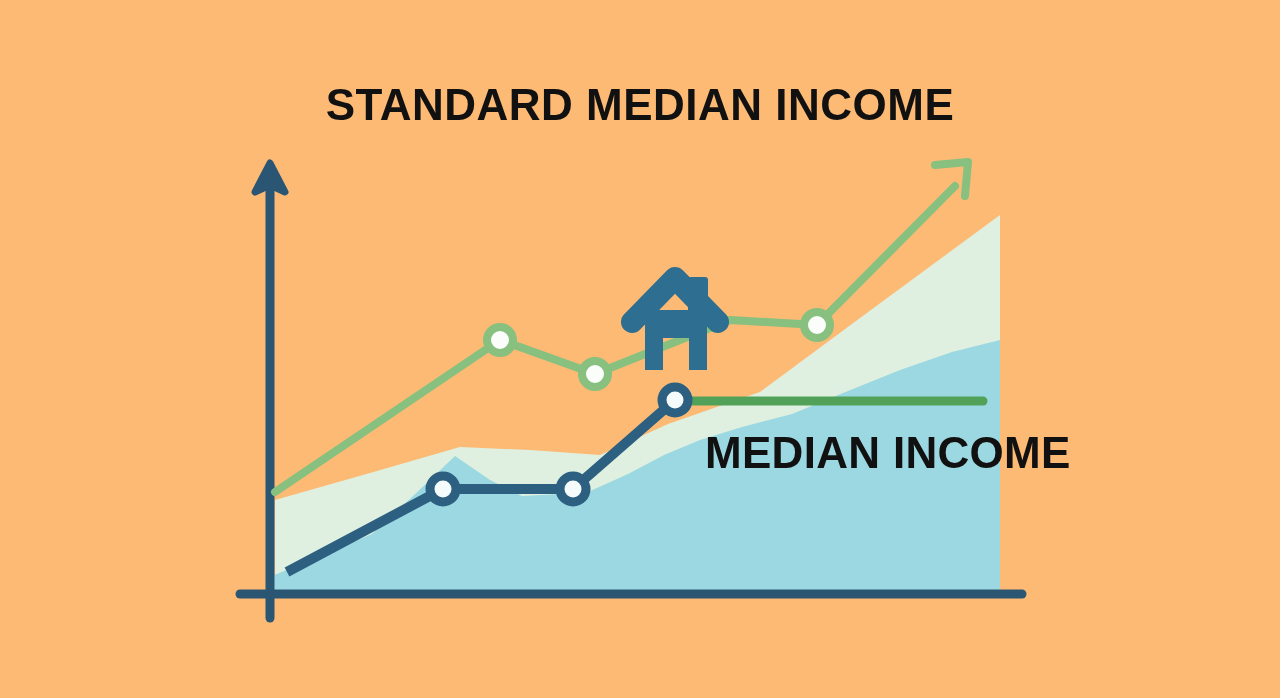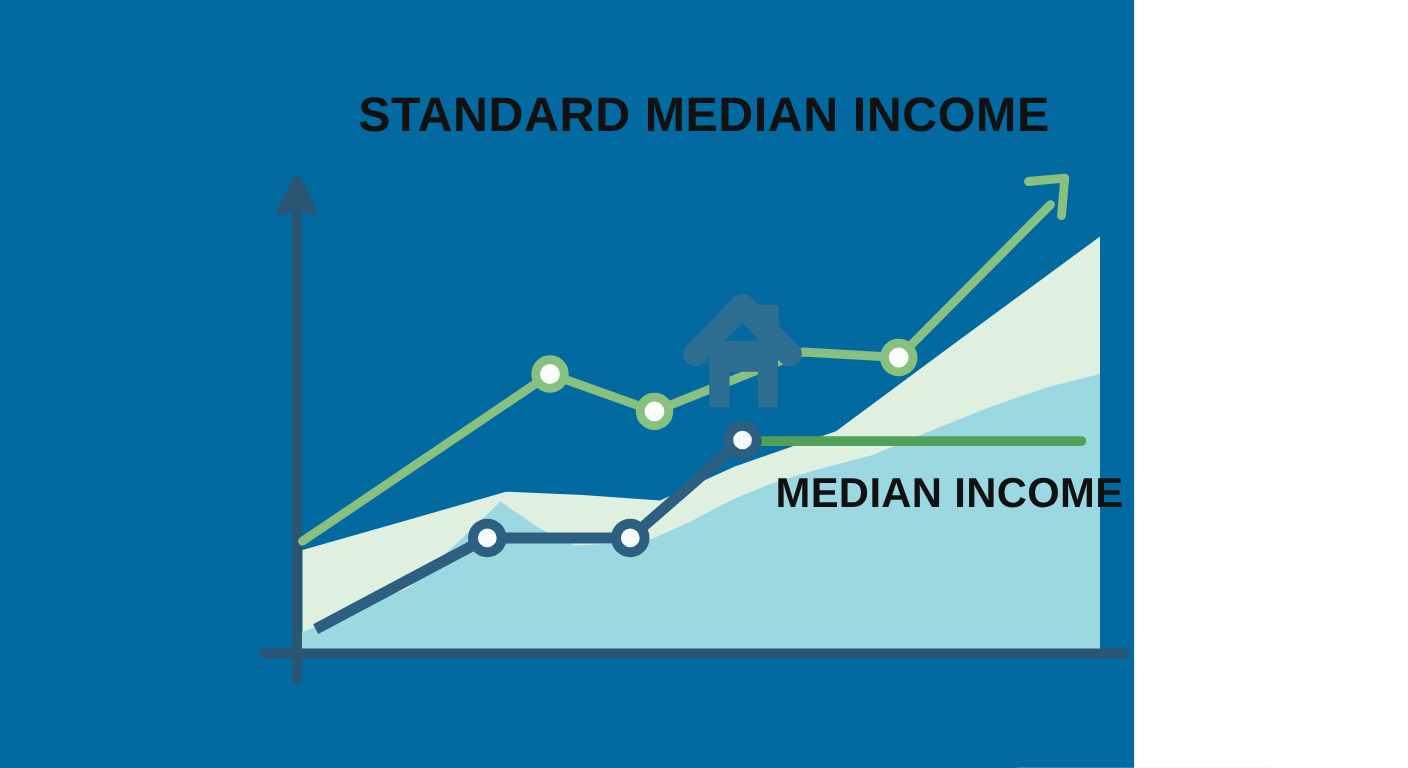--- a/index.html
+++ b/index.html
@@ -8,23 +8,23 @@
     background: #ffffff;
   }
   body {
     width: 1280px;
     height: 698px;
     overflow: hidden;
     font-family: "Liberation Sans", sans-serif;
   }
   #infographic {
     position: relative;
-    width: 1031px;
+    width: 1280px;
     height: 698px;
-    background: #0369a1;
+    background: #fdba74;
   }
   #chart-svg {
     position: absolute;
     left: 0;
     top: 0;
     width: 1280px;
     height: 698px;
     display: block;
   }
   .chart-title {
@@ -38,21 +38,21 @@
     font-weight: bold;
     letter-spacing: 0.5px;
     color: #111111;
     white-space: nowrap;
   }
   .series-label {
     position: absolute;
     left: 705px;
     top: 428px;
     font-family: "Liberation Sans", sans-serif;
-    font-size: 38px;
+    font-size: 44px;
     font-weight: bold;
     letter-spacing: 0.3px;
     color: #111111;
     white-space: nowrap;
   }
 </style>
 </head>
 <body>
 
 <div id="infographic">

